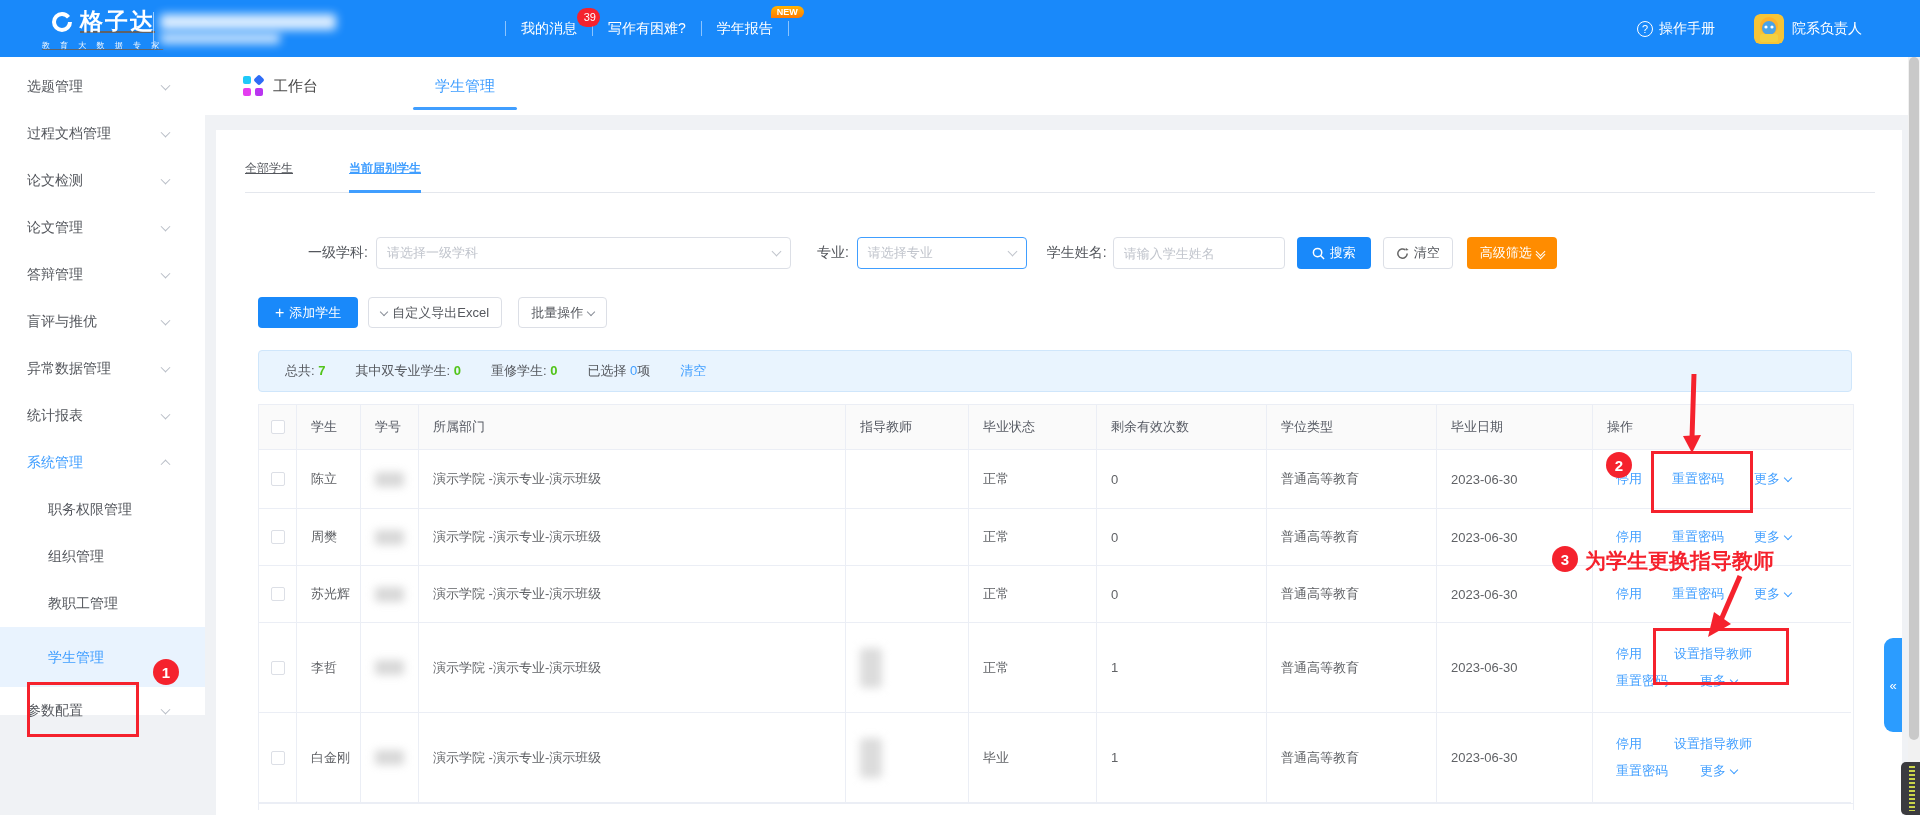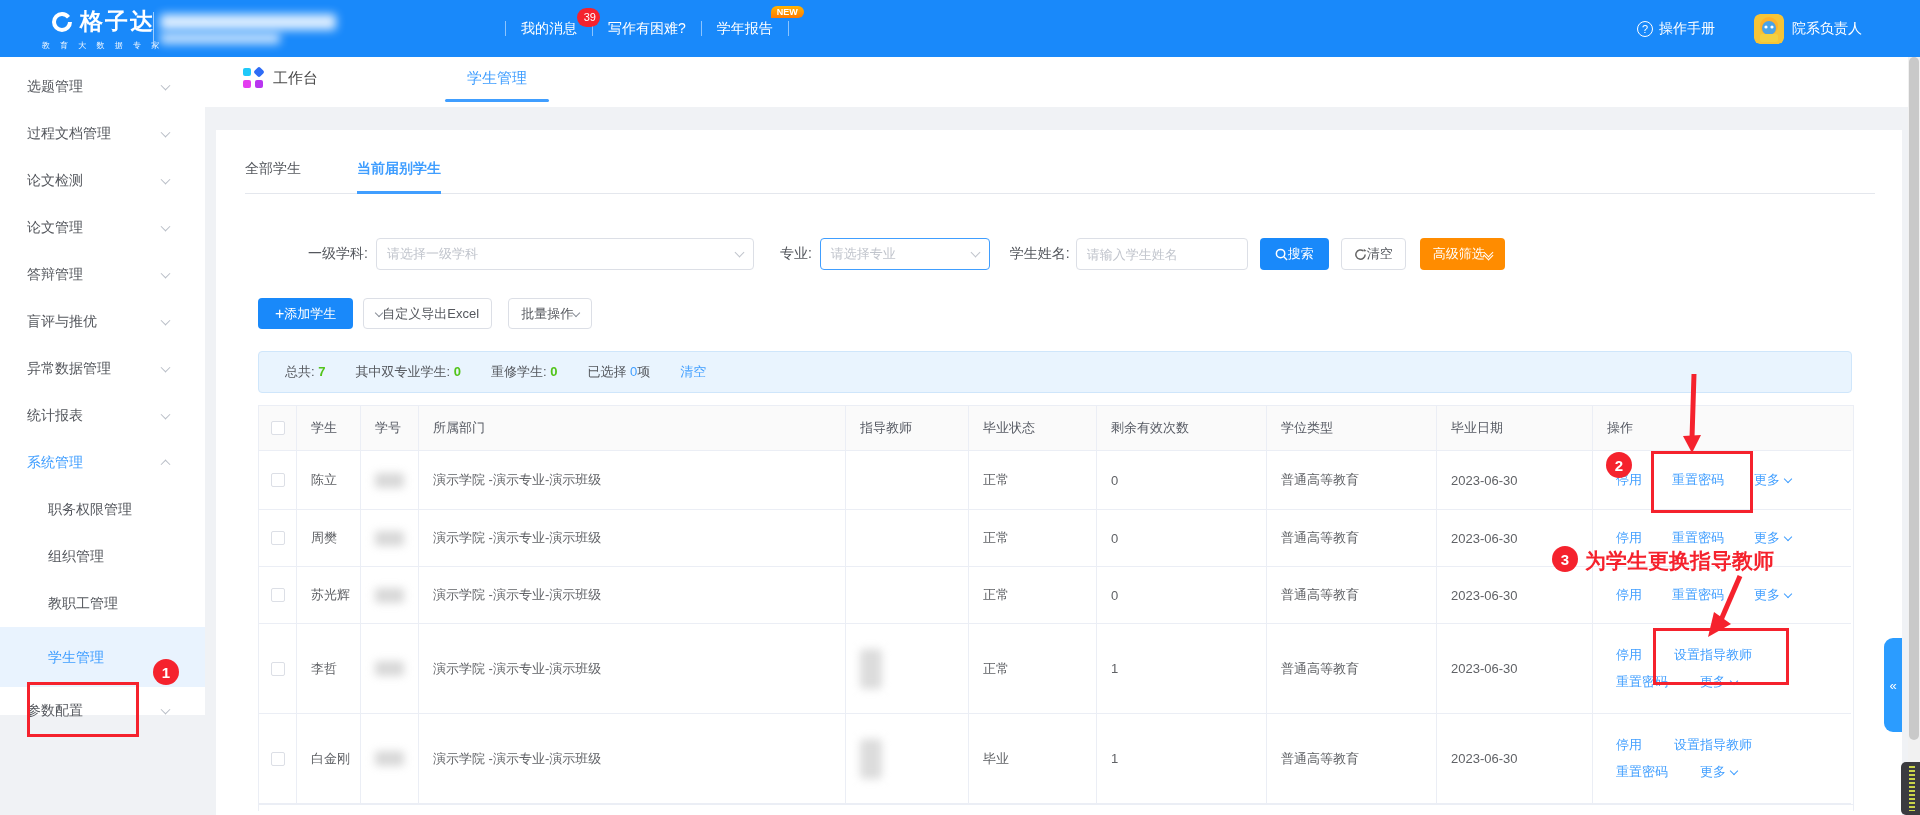--- a/index.html
+++ b/index.html
@@ -1,20 +1,20 @@
 <!DOCTYPE html>
 <html><head>
 <meta charset="utf-8">
 <style>
   * { margin:0; padding:0; box-sizing:border-box; }
   html,body { width:1920px; height:815px; overflow:hidden; font-family:"Liberation Sans","DejaVu Sans",sans-serif; background:#f0f2f5; color:#606266; }
   .page { position:relative; width:1920px; height:815px; }
 
   
-  .header { position:absolute; left:0; top:0; width:1920px; height:57px; background:#1989fa; display:flex; align-items:center; z-index:5; }
+  .header { position:absolute; left:0; top:0; width:1920px; height:57px; background:#1989fa; display:flex; align-items:center; z-index:5;text-decoration:underline; }
   .logo-col { width:205px; height:57px; display:flex; flex-direction:column; align-items:center; justify-content:center; color:#fff; }
   .logo-row { display:flex; align-items:center; gap:6px; }
   .logo-glyph { width:24px; height:24px; }
   .logo-title { font-size:23px; font-weight:bold; letter-spacing:2px; }
   .logo-tag { font-size:8px; letter-spacing:4px; margin-top:3px; opacity:.95; white-space:nowrap; }
   .hdr-divider { width:1px; height:34px; background:rgba(255,255,255,.55); margin-left:-52px; }
   .school-redacted { margin-left:6px; display:flex; flex-direction:column; gap:3px; }
   .school-redacted .b1 { width:176px; height:16px; background:rgba(255,255,255,.85); border-radius:3px; filter:blur(5px); }
   .school-redacted .b2 { width:120px; height:11px; background:rgba(255,255,255,.75); border-radius:3px; filter:blur(5px); }
   .hdr-nav { position:absolute; left:505px; top:0; height:57px; display:flex; align-items:center; color:#fff; font-size:14px; }
@@ -32,45 +32,45 @@
   .sidebar { position:absolute; left:0; top:57px; width:205px; height:658px; background:#fff; z-index:2; }
   .menu { padding-top:6px; }
   .m-item { height:47px; line-height:47px; padding-left:27px; font-size:14px; color:#54575d; position:relative; cursor:pointer; white-space:nowrap; }
   .m-item.child { padding-left:48px; }
   .m-item.blue { color:#409eff; }
   .m-item.selected { height:60px; line-height:60px; background:#e9f3fe; color:#409eff; }
   .chev { position:absolute; right:36px; top:50%; width:7px; height:7px; border-right:1.5px solid #b8bdc6; border-bottom:1.5px solid #b8bdc6; transform:translateY(-70%) rotate(45deg); }
   .chev.up { transform:translateY(-30%) rotate(225deg); }
 
   
-  .tabstrip { position:absolute; left:205px; top:49px; width:1715px; height:58px; background:#fff; display:flex; align-items:center; z-index:1;gap:32px; }
+  .tabstrip { position:absolute; left:205px; top:57px; width:1715px; height:58px; background:#fff; display:flex; align-items:center; z-index:1; }
   .ws-tab { display:flex; align-items:center; gap:10px; margin-left:38px; font-size:15px; color:#4a4a4a; cursor:pointer; }
   .grid-ic { width:20px; height:20px; position:relative; }
   .grid-ic i { position:absolute; width:8px; height:8px; border-radius:2px; }
   .grid-ic .a { left:0; top:0; background:#1fc9f9; }
   .grid-ic .b { right:0; top:0; background:#2e6cf6; transform:rotate(45deg); }
   .grid-ic .c { left:0; bottom:0; background:#e43df0; }
   .grid-ic .d { right:0; bottom:0; background:#b935f0; }
   .stu-tab { margin-left:95px; font-size:15px; color:#409eff; cursor:pointer; position:relative; padding:14px 22px; }
   .stu-tab .uline { position:absolute; left:0; right:0; bottom:0; height:3px; background:#409eff; border-radius:2px; }
 
   
   .card { position:absolute; left:216px; top:130px; width:1686px; height:685px; background:#fff; }
   .subtabs { margin:30px 0 0 29px; display:flex; gap:56px; border-bottom:1px solid #e4e7ed; width:1630px; }
-  .stab { font-size:14px; color:#54575d; padding-bottom:13px; cursor:pointer; }
+  .stab { font-size:12px; color:#54575d; padding-bottom:13px; cursor:pointer;text-decoration:underline; }
   .stab.on { color:#409eff; border-bottom:3px solid #409eff; margin-bottom:-1px; font-weight:bold; }
 
   .filters { margin:44px 15px 0 92px; display:flex; align-items:center; font-size:14px; color:#54575d; }
   .f-label { white-space:nowrap; }
   .sel { height:32px; border:1px solid #dcdfe6; border-radius:4px; background:#fff; display:flex; align-items:center; padding:0 10px; color:#c0c4cc; font-size:13px; justify-content:space-between; cursor:pointer; }
   .sel.focus { border-color:#409eff; }
   .sel .chev2 { width:7px; height:7px; border-right:1.5px solid #c0c4cc; border-bottom:1.5px solid #c0c4cc; transform:rotate(45deg); margin-top:-3px; }
   .f-input { height:32px; width:172px; border:1px solid #dcdfe6; border-radius:4px; padding:0 10px; font-size:13px; color:#333; outline:none; font-family:inherit; }
   .f-input::placeholder { color:#c0c4cc; }
-  .btn { height:32px; border-radius:4px; font-size:13px; display:inline-flex; align-items:center; justify-content:center; cursor:pointer; border:1px solid transparent; white-space:nowrap; }
+  .btn { height:32px; border-radius:4px; font-size:13px; display:inline-flex; align-items:center; justify-content:center; gap:5px; cursor:pointer; border:1px solid transparent; white-space:nowrap; }
   .btn.search { background:#1989fa; color:#fff; padding:0 14px; }
   .btn.plain { background:#fff; border-color:#dcdfe6; color:#54575d; padding:0 12px; }
   .btn.adv { background:#ff8c00; color:#fff; padding:0 12px; }
   .dblchev i { display:block; width:7px; height:7px; border-right:1.6px solid #fff; border-bottom:1.6px solid #fff; transform:rotate(45deg); margin:-4px auto 0; }
   .dblchev i:first-child { margin-top:0; }
 
   .actions { margin:28px 0 0 42px; display:flex; align-items:center; gap:10px; }
   .btn.add { background:#1989fa; color:#fff; padding:0 16px; height:31px; }
   .btn.ghost { height:31px; }
   .chev3 { width:6px; height:6px; border-right:1.4px solid #8a8f99; border-bottom:1.4px solid #8a8f99; transform:rotate(45deg); margin-top:-2px; }
@@ -209,21 +209,21 @@
 
   <div class="card">
 
     <div class="subtabs">
       <div class="stab">全部学生</div>
       <div class="stab on">当前届别学生</div>
     </div>
 
     <div class="filters">
       <span class="f-label">一级学科:</span>
-      <div class="sel" style="width:378px; margin-left:8px;">
+      <div class="sel" style="width:415px; margin-left:8px;">
         <span>请选择一级学科</span>
           <i class="chev2"></i>
       </div>
       <span class="f-label" style="margin-left:26px;">专业:</span>
       <div class="sel focus" style="width:170px; margin-left:8px;">
         <span>请选择专业</span>
           <i class="chev2"></i>
       </div>
       <span class="f-label" style="margin-left:20px;">学生姓名:</span>
       <input class="f-input" style="margin-left: 6px;" placeholder="请输入学生姓名">

